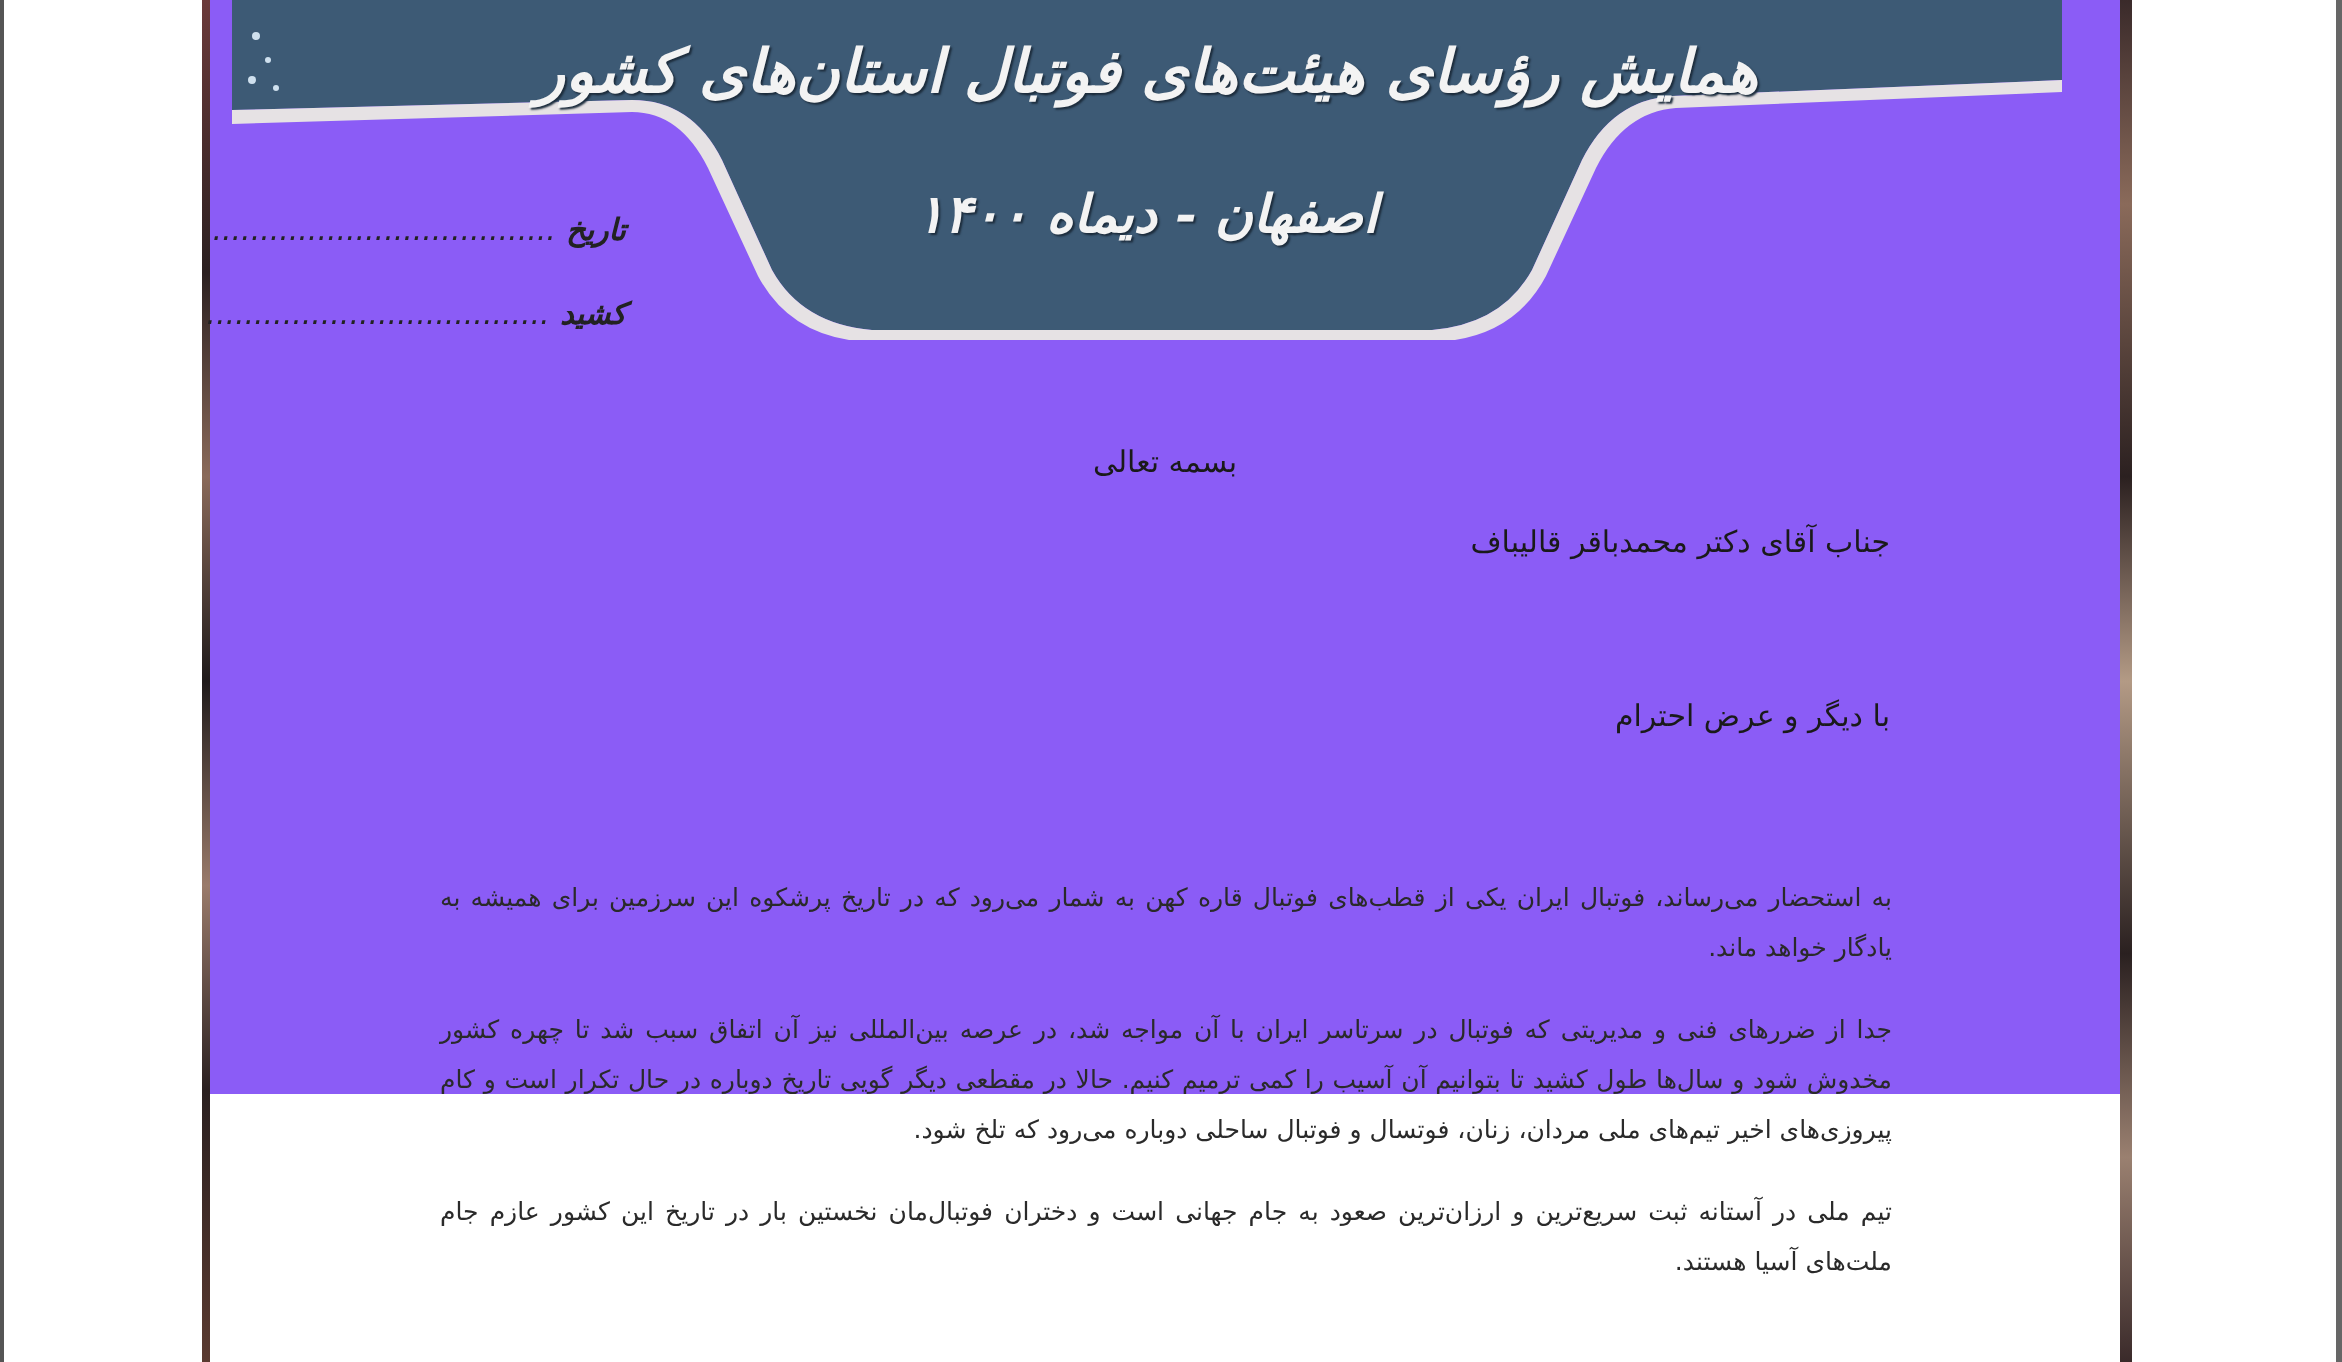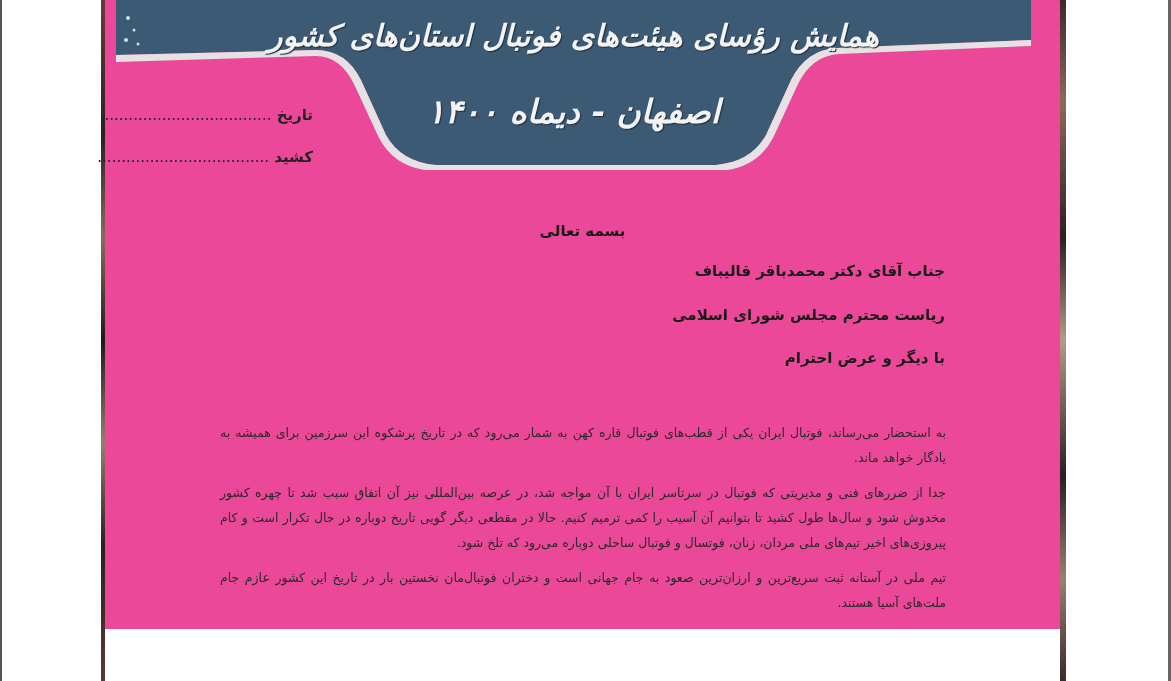--- a/index.html
+++ b/index.html
@@ -12,57 +12,57 @@
   .frame-right { position:absolute; left:1168px; top:0; width:3px; height:681px; background:#666; }
   .scan-edge-left {
     position:absolute; left:101px; top:0; width:4px; height:681px;
     background:linear-gradient(#6b3a3a,#2b2020 20%,#8a6a5a 35%,#1f1a1a 50%,#9a7b6b 65%,#2a2020 80%,#5a3a30);
   }
   .scan-edge-right {
     position:absolute; left:1060px; top:0; width:6px; height:681px;
     background:linear-gradient(#3a2a2a,#8a6a5a 15%,#2b2020 35%,#b39a85 50%,#2a2020 70%,#9a8070 85%,#3a2a2a);
   }
   .page {
-    position:absolute; left:105px; top:0; width:955px; height:629px;
-    background:#ec4899;
+    position:absolute; left:105px; top:0; width:955px; height:547px;
+    background:#8b5cf6;
   }
   .banner {
     position:absolute; left:11px; top:0; width:915px; height:170px;
   }
   .banner svg { position:absolute; left:0; top:0; }
   .banner-title {
     position:absolute; left:0; width:915px; top:18px; text-align:center;
     direction:rtl; color:#f3f3f3; font-family:"DejaVu Serif", serif;
     font-size:30px; font-style:italic; font-weight:bold;
     text-shadow:1px 1px 1px #1d2d3d;
   }
   .banner-sub {
     position:absolute; left:0; width:915px; top:92px; text-align:center;
     direction:rtl; color:#f3f3f3; font-family:"DejaVu Serif", serif;
-    font-size:33px; font-style:italic; font-weight:bold;
+    font-size:26px; font-style:italic; font-weight:bold;
     text-shadow:1px 1px 1px #1d2d3d;
   }
   .meta-field {
     position:absolute; left:38px; direction:rtl; font-size:15px; font-weight:bold;
-    color:#222; width:170px; text-align:left; white-space:nowrap;
+    color:#222; width:170px; text-align:left; white-space:nowrap;font-style:italic;
   }
   .meta-field .dots { font-weight:normal; letter-spacing:-1px; }
   .basmala {
     position:absolute; left:0; width:955px; top:222px; text-align:center;
-    direction:rtl; font-size:15px; font-weight:bold; color:#1a1a1a;
+    direction:rtl; font-size:15px; font-weight:normal; color:#1a1a1a;
   }
   .addr {
     position:absolute; right:115px; direction:rtl; text-align:right;
-    font-size:15px; font-weight:bold; color:#1a1a1a; white-space:nowrap;
+    font-size:15px; font-weight:normal; color:#1a1a1a; white-space:nowrap;
   }
   .body-text {
     position:absolute; left:115px; width:726px; top:420px;
     direction:rtl; text-align:justify; font-size:12.5px; color:#2a2a2a;
   }
-  .body-text p { margin:0 0 10px 0; line-height:25px; }
+  .body-text p { margin:16px 0 10px 0; line-height:25px; }
 </style>
 </head>
 <body>
 
 <div class="frame-left"></div>
 <div class="scan-edge-left"></div>
 
 <div class="page">
 
   <div class="banner">
@@ -83,21 +83,20 @@
     <span class="dots">....................................</span>
   </div>
   <div class="meta-field" style="top:148px;">
     <span>کشید</span>
     <span class="dots">....................................</span>
   </div>
 
   <div class="basmala">بسمه تعالی</div>
 
   <div class="addr" style="top:262px;">جناب آقای دکتر محمدباقر قالیباف</div>
-  <div class="addr" style="top:306px;">ریاست محترم مجلس شورای اسلامی</div>
   <div class="addr" style="top:349px;">با دیگر و عرض احترام</div>
 
   <div class="body-text">
     <p>به استحضار می‌رساند، فوتبال ایران یکی از قطب‌های فوتبال قاره کهن به شمار می‌رود که در تاریخ پرشکوه این سرزمین برای همیشه به یادگار خواهد ماند.</p>
     <p>جدا از ضررهای فنی و مدیریتی که فوتبال در سرتاسر ایران با آن مواجه شد، در عرصه بین‌المللی نیز آن اتفاق سبب شد تا چهره کشور مخدوش شود و سال‌ها طول کشید تا بتوانیم آن آسیب را کمی ترمیم کنیم. حالا در مقطعی دیگر گویی تاریخ دوباره در حال تکرار است و کام پیروزی‌های اخیر تیم‌های ملی مردان، زنان، فوتسال و فوتبال ساحلی دوباره می‌رود که تلخ شود.</p>
     <p>تیم ملی در آستانه ثبت سریع‌ترین و ارزان‌ترین صعود به جام جهانی است و دختران فوتبال‌مان نخستین بار در تاریخ این کشور عازم جام ملت‌های آسیا هستند.</p>
 
   </div>
 </div>
 

